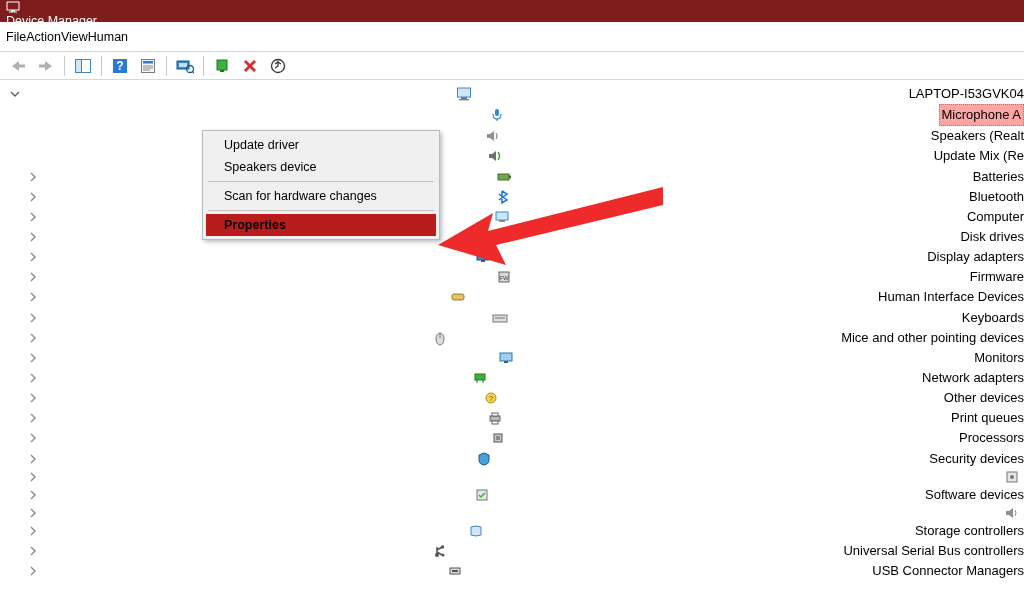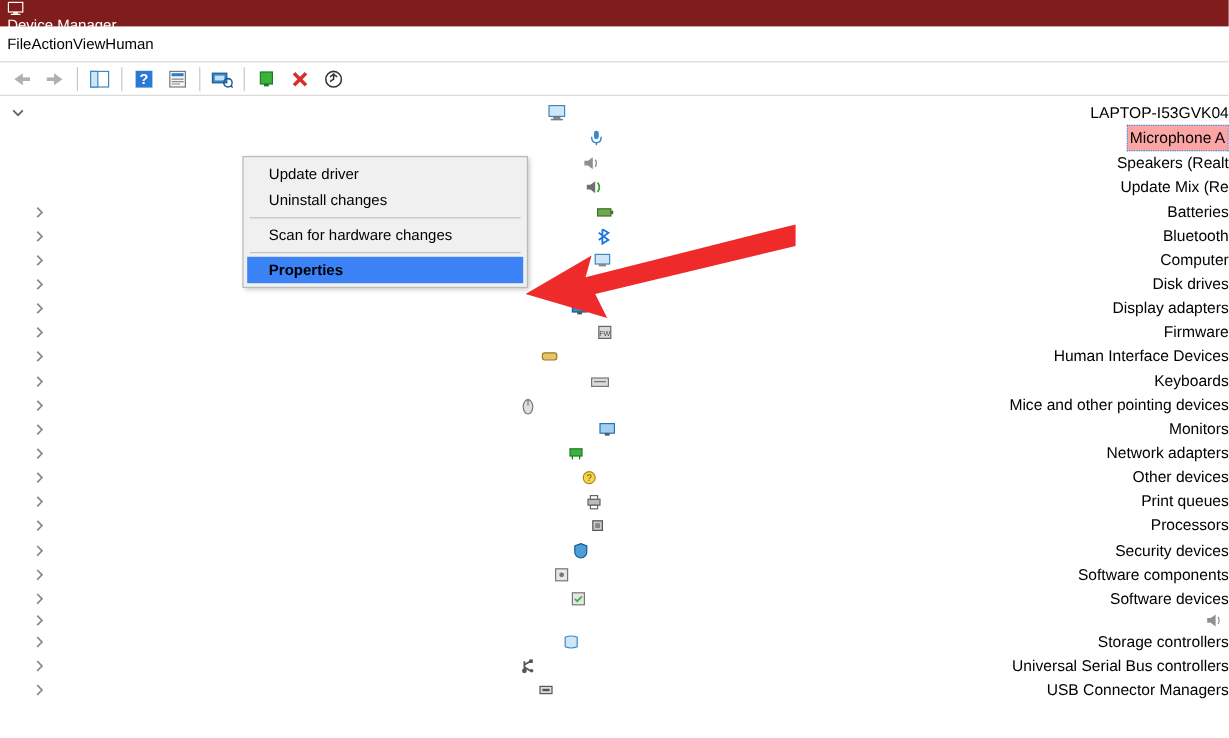--- a/index.html
+++ b/index.html
@@ -78,21 +78,21 @@
     box-shadow: 2px 2px 4px rgba(0,0,0,0.25);
     font-size: 12.5px;
     padding: 3px 3px;
     z-index: 10;
     margin-left: 16px;
   }
   .ctxitem {
     padding: 4px 18px;
     cursor: default;
   }
-  .ctxitem.hl { background:#3b82f6; font-weight:700; }
+  .ctxitem.hl { background:#b91c1c; font-weight:700; }
   .ctxsep { height:1px; background:#c2c2c2; margin:3px 2px; }
   .arrow {
     position: absolute;
     left: 438px;
     top: 185px;
     z-index: 5;
     pointer-events:none;
   }
 </style>
 </head>
@@ -451,21 +451,20 @@
           <svg width="10" height="10" viewBox="0 0 10 10">
             <path d="M3 1 L7 5 L3 9" fill="none" stroke="#888" stroke-width="1.4"></path>
           </svg>
         </span>
         <span class="nicon">
           <svg width="16" height="16" viewBox="0 0 16 16">
             <rect x="3" y="3" width="10" height="10" fill="#e6e6e6" stroke="#777"></rect>
             <circle cx="8" cy="8" r="2" fill="#777"></circle>
           </svg>
         </span>
-        <span>Software components</span>
       </div>
       <div class="node indent-1">
         <span class="chev">
           <svg width="10" height="10" viewBox="0 0 10 10">
             <path d="M3 1 L7 5 L3 9" fill="none" stroke="#888" stroke-width="1.4"></path>
           </svg>
         </span>
         <span class="nicon">
           <svg width="16" height="16" viewBox="0 0 16 16">
             <rect x="3" y="3" width="10" height="10" fill="#e6e6e6" stroke="#777"></rect>
@@ -529,21 +528,21 @@
           </svg>
         </span>
         <span>USB Connector Managers</span>
       </div>
     </div>
 
 </div>
 
 <div class="ctxmenu">
   <div class="ctxitem">Update driver</div>
-  <div class="ctxitem">Uninstall changes</div>
+  <div class="ctxitem">Speakers device</div>
   <div class="ctxsep"></div>
   <div class="ctxitem">Scan for hardware changes</div>
   <div class="ctxsep"></div>
   <div class="ctxitem hl">Properties</div>
 </div>
 
 <svg class="arrow" width="230" height="90" viewBox="0 0 230 90">
   <polygon points="0,60 55,28 50,46 225,2 225,20 58,60 68,80" fill="#ee2a2a"></polygon>
 </svg>
 

